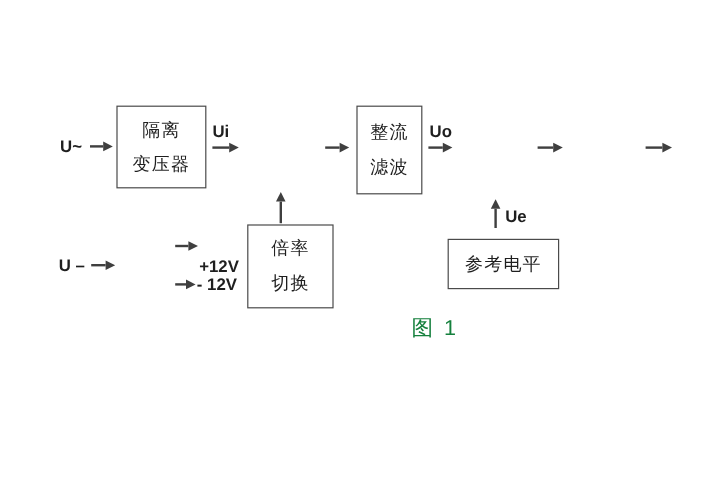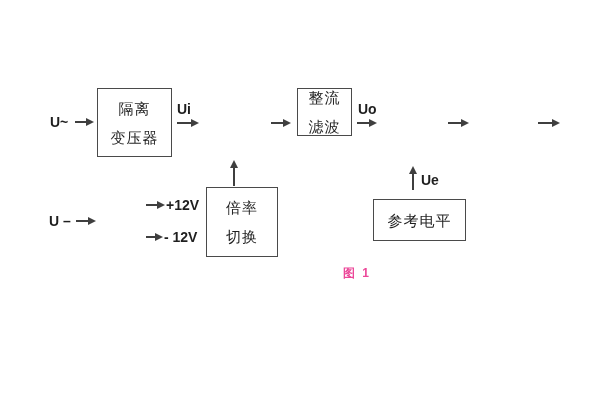--- a/index.html
+++ b/index.html
@@ -31,23 +31,23 @@
   .sig{
     position:absolute;
     color:#1f1f1f;
     font-size:14px;
     font-weight:600;
     line-height:16px;
     white-space:nowrap;
   }
   .caption{
     position:absolute;
-    color:#ec4899;
-    font-size:12px;
-    font-weight:700;
+    color:#15803d;
+    font-size:18px;
+    font-weight:400;
     letter-spacing:2px;
     line-height:18px;
   }
   .h-arrow{
     position:absolute;
     height:1.5px;
     background:#3f3f3f;
   }
   .h-arrow::after{
     content:"";
@@ -79,21 +79,21 @@
 <body>
 
 <div id="canvas">
 
   <div class="block" style="left:53px;top:88px;width:75px;height:69px">
     <span class="ln">隔离</span>
     <span class="ln">变压器</span>
   </div>
 
 
-  <div class="block" style="left:253px;top:88px;width:55px;height:48px">
+  <div class="block" style="left:253px;top:88px;width:55px;height:74px">
     <span class="ln">整流</span>
     <span class="ln">滤波</span>
   </div>
 
 
 
 
 
   <div class="block" style="left:162px;top:187px;width:72px;height:70px">
     <span class="ln">倍率</span>
@@ -102,21 +102,21 @@
 
   <div class="block" style="left:329px;top:199px;width:93px;height:42px">
     <span class="ln">参考电平</span>
   </div>
 
   <span class="sig" style="left:6px;top:114px">U~</span>
   <span class="sig" style="left:5px;top:213px">U –</span>
   <span class="sig" style="left:133px;top:101px">Ui</span>
   <span class="sig" style="left:314px;top:101px">Uo</span>
   <span class="sig" style="left:377px;top:172px">Ue</span>
-  <span class="sig" style="left:122px;top:197px">+12V</span>
+  <span class="sig" style="left:122px;top:214px">+12V</span>
   <span class="sig" style="left:120px;top:229px">- 12V</span>
 
   <span class="caption" style="left:299px;top:264px">图 1</span>
 
   <div class="h-arrow" style="left:31px;top:121.3px;width:11px"></div>
   <div class="h-arrow" style="left:133px;top:122.3px;width:14px"></div>
   <div class="h-arrow" style="left:227px;top:122.3px;width:12px"></div>
   <div class="h-arrow" style="left:313px;top:122.3px;width:12px"></div>
   <div class="h-arrow" style="left:404px;top:122.3px;width:13px"></div>
   <div class="h-arrow" style="left:494px;top:122.3px;width:14px"></div>

